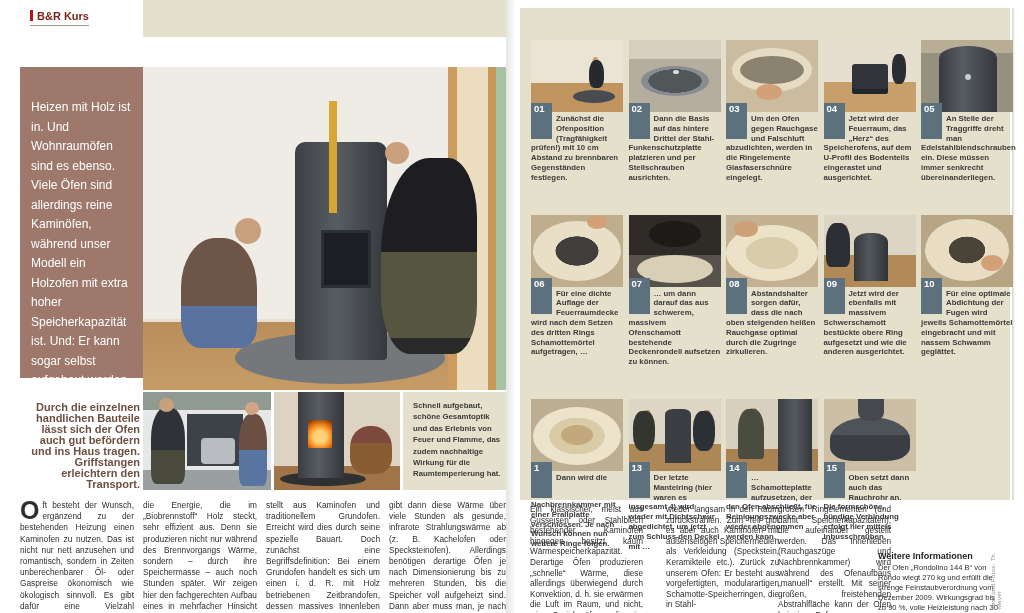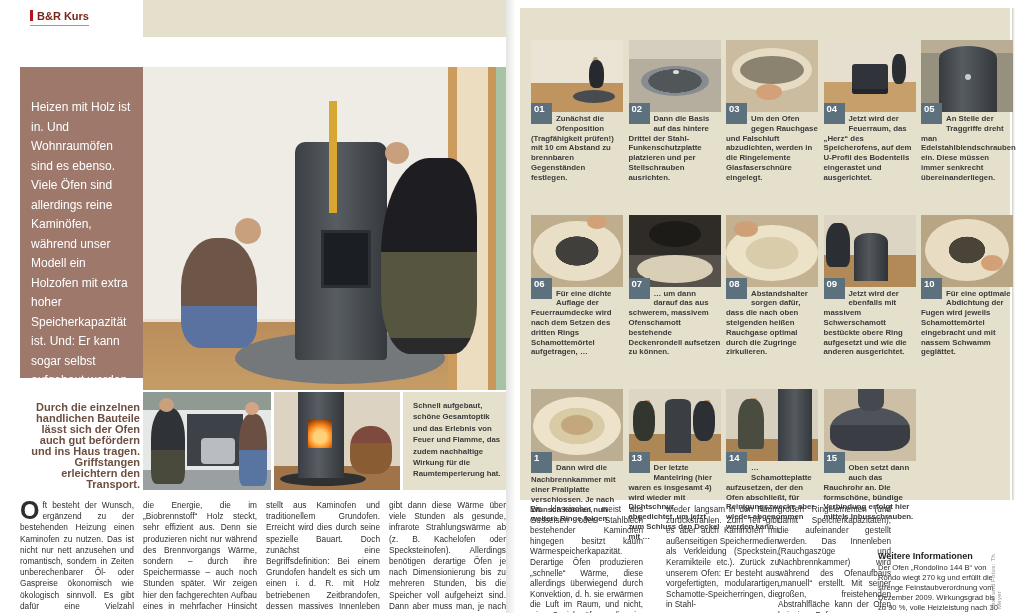--- a/index.html
+++ b/index.html
@@ -69,21 +69,21 @@
   .page-right{position:absolute;left:520px;top:0;width:504px;height:613px;}
   .beige-panel{position:absolute;left:0;top:8px;width:490px;height:492px;background:#e5e0cb;}
   .edge{position:absolute;left:492px;top:8px;width:3px;height:492px;
         background:linear-gradient(90deg,#cfcfc9,transparent);}
   .steps{position:absolute;left:11px;top:40px;width:482px;display:grid;
          grid-template-columns:repeat(5,92px);column-gap:5.5px;row-gap:32px;}
   .step{width:92px;}
   .ph{width:92px;height:72px;position:relative;overflow:hidden;background:#c9b89c;}
   .ph::before,.ph::after{content:"";position:absolute;}
   .cap{font-size:7.8px;line-height:9.8px;color:#3b3b3b;font-weight:bold;margin-top:2px;}
-  .badge{float:left;width:21px;height:21px;margin:-11px 4px 2px 0;background:#5d707e;color:#fff;
+  .badge{float:left;width:21px;height:36px;margin:-11px 4px 2px 0;background:#5d707e;color:#fff;
          font-size:9.5px;font-weight:bold;box-sizing:border-box;padding:1px 0 0 3px;position:relative;}
   
   .s1{background:linear-gradient(180deg,#ebe4d5 0 60%,#c0945f 60%);}
   .s1::before{left:42px;top:50px;width:42px;height:13px;border-radius:50%;background:#484c50;}
   .s1::after{left:58px;top:20px;width:15px;height:28px;border-radius:45% 45% 35% 35%;background:#26292d;
              box-shadow:-1px -7px 0 -4px #c49a75;}
   .s2{background:linear-gradient(180deg,#d6cfbf 0 26%,#b5ae9f 26%);}
   .s2::before{left:12px;top:26px;width:68px;height:30px;border-radius:50%;
               background:radial-gradient(ellipse,#515659 0 55%,#878c91 56% 78%,#6e7377 79%);}
   .s2::after{left:44px;top:30px;width:6px;height:4px;border-radius:50%;background:#d9dcdd;}

